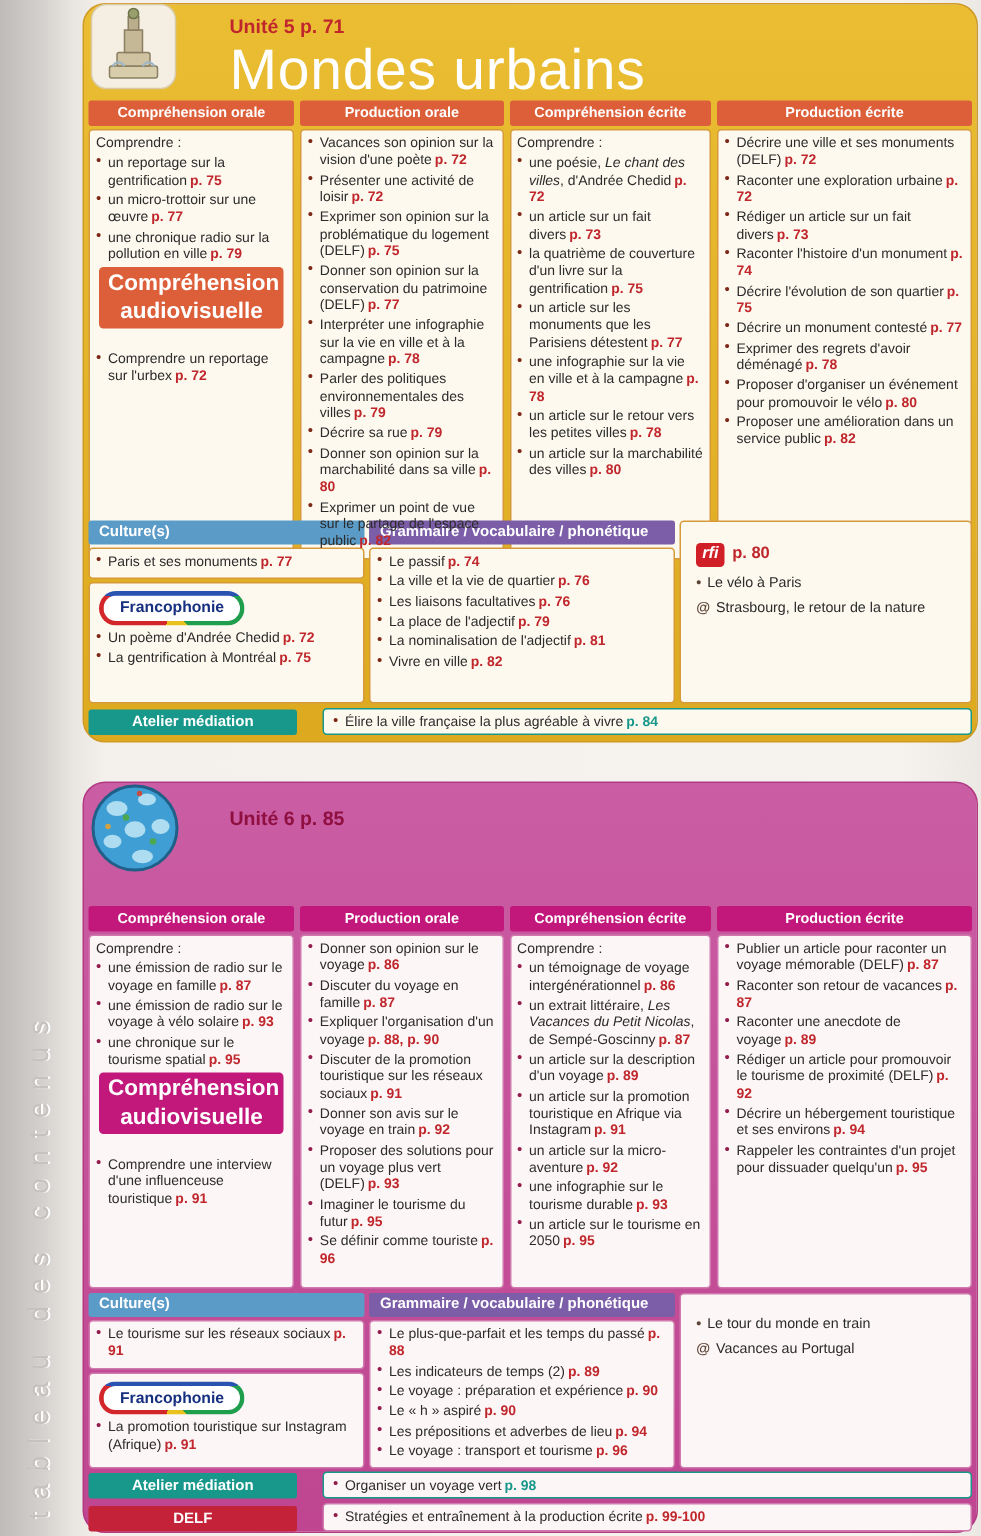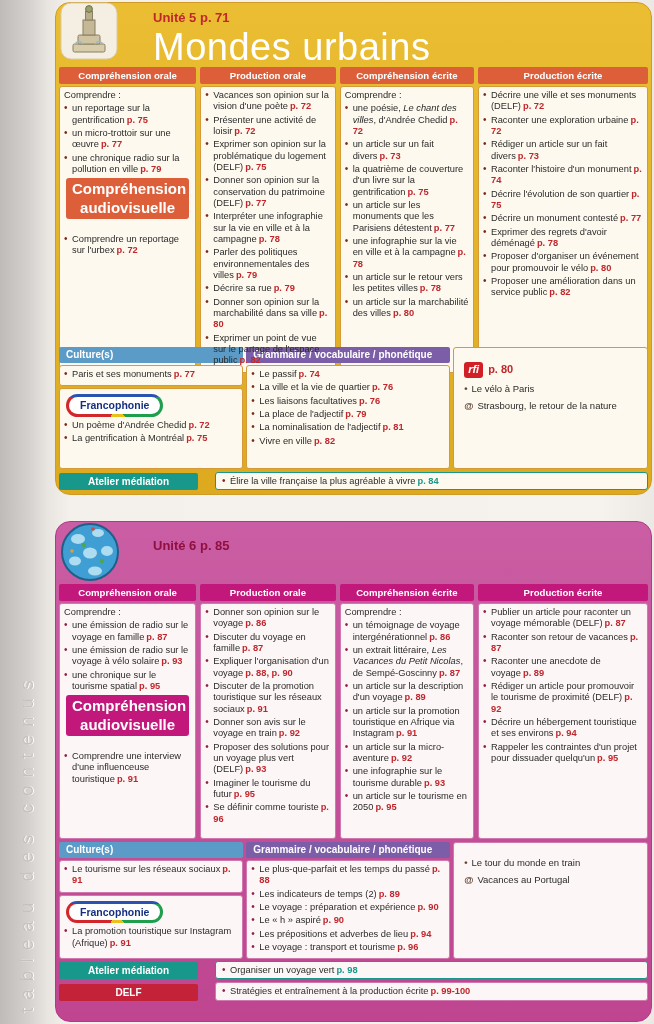--- a/index.html
+++ b/index.html
@@ -8,21 +8,21 @@
     background:linear-gradient(90deg,#bfbbb8 0px,#d4d0cd 28px,#e9e5e1 48px,#f4f1ed 70px,#f6f3ef 600px,#ece8e4 654px);}
   .vtext{position:absolute;left:16px;top:18px;height:995px;writing-mode:vertical-rl;
     transform:rotate(180deg);font-size:19px;letter-spacing:8px;color:#c6c2bf;
     text-shadow:0 1px 0 #ffffff;white-space:nowrap;}
   
   .unit{position:absolute;left:55px;width:597px;border-radius:15px;box-sizing:border-box;padding:0 3px;}
   .u5{top:2px;height:493px;background:linear-gradient(180deg,var(--c-u5-panel-light,#eabd33),var(--c-u5-panel,#ddaa1f));border:1px solid #cf9a25;}
   .u6{top:521px;height:501px;background:linear-gradient(180deg,var(--c-u6-panel-light,#ca5da3),var(--c-u6-panel,#bf4590));border:1px solid #b23a83;}
   .uhead{position:relative;padding:7px 0 0 94px;box-sizing:border-box;}
   .u5 .uhead{height:64px;}
-  .u6 .uhead{height:62px;padding-top:16px;}
+  .u6 .uhead{height:82px;padding-top:16px;}
   .ulabel{font-size:13px;font-weight:bold;}
   .u5 .ulabel{color:var(--c-u5-label,#c0272d);}
   .u6 .ulabel{color:var(--c-u6-label,#8f1040);}
   .utitle{margin:1px 0 0 0;font-size:38px;font-weight:400;color:#ffffff;letter-spacing:0.5px;}
   .unit-icon{position:absolute;top:-1px;left:4px;width:58px;height:58px;}
   
   .cols{display:grid;grid-template-columns:23.3% 23% 22.8% 1fr;gap:4px;}
   .u5 .cols{height:277px;}
   .u6 .cols{height:255px;}
   .col{display:flex;flex-direction:column;gap:2px;min-width:0;}

